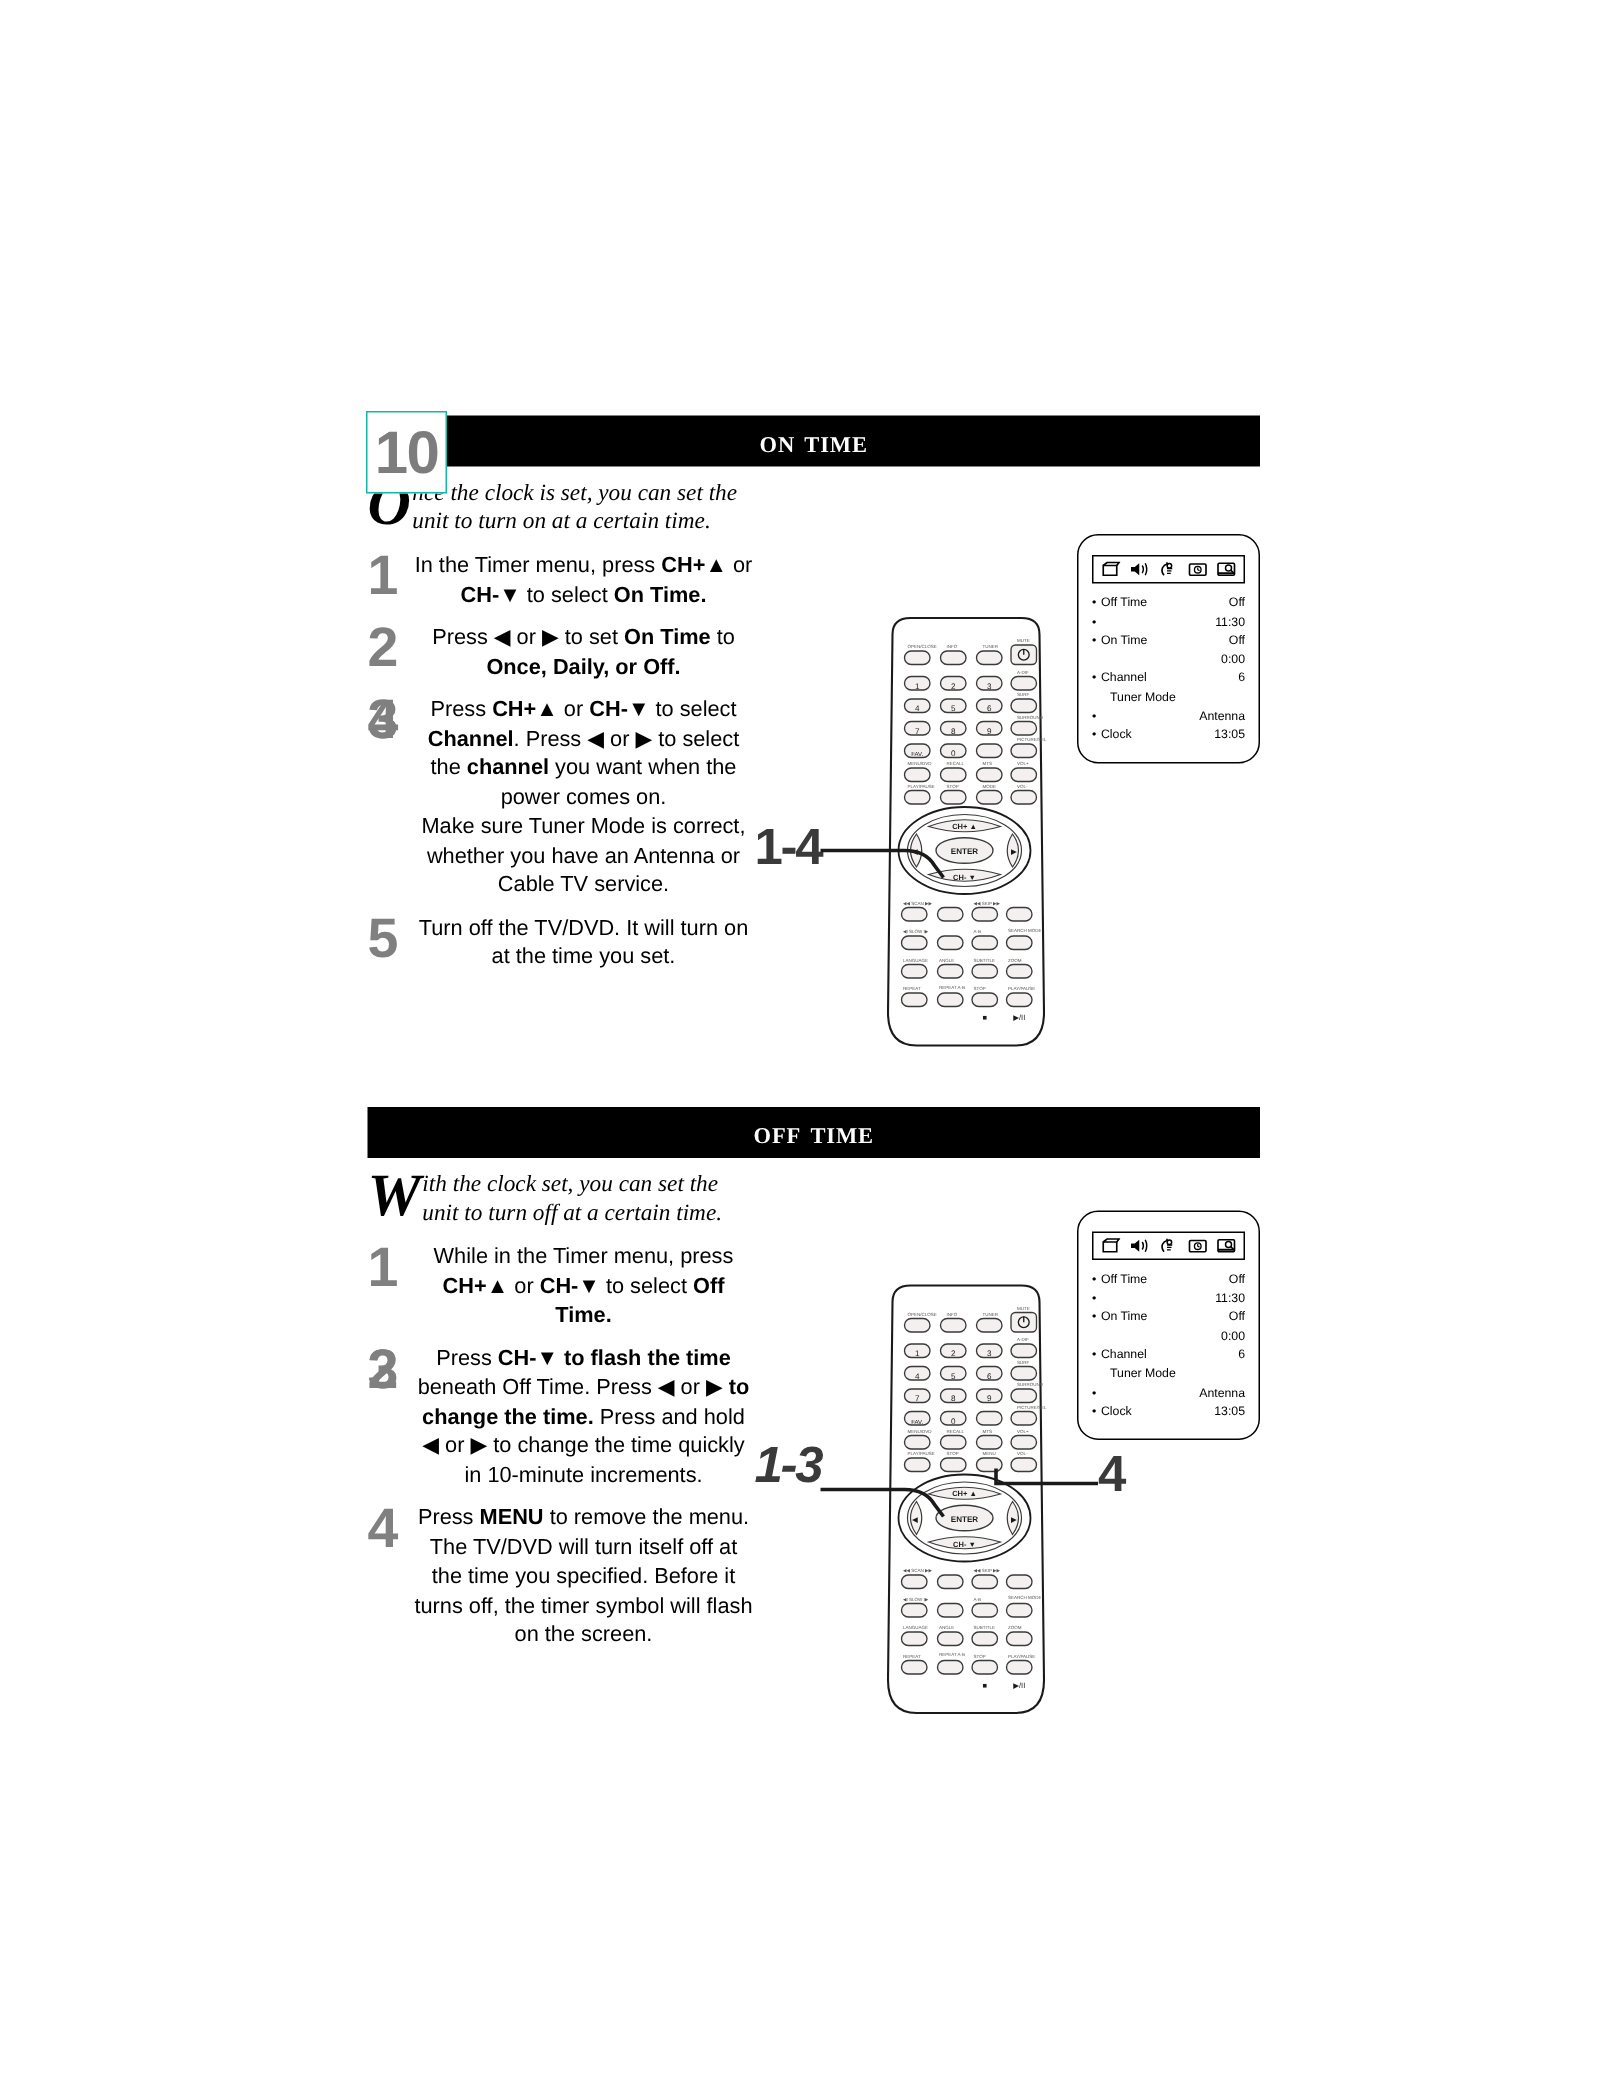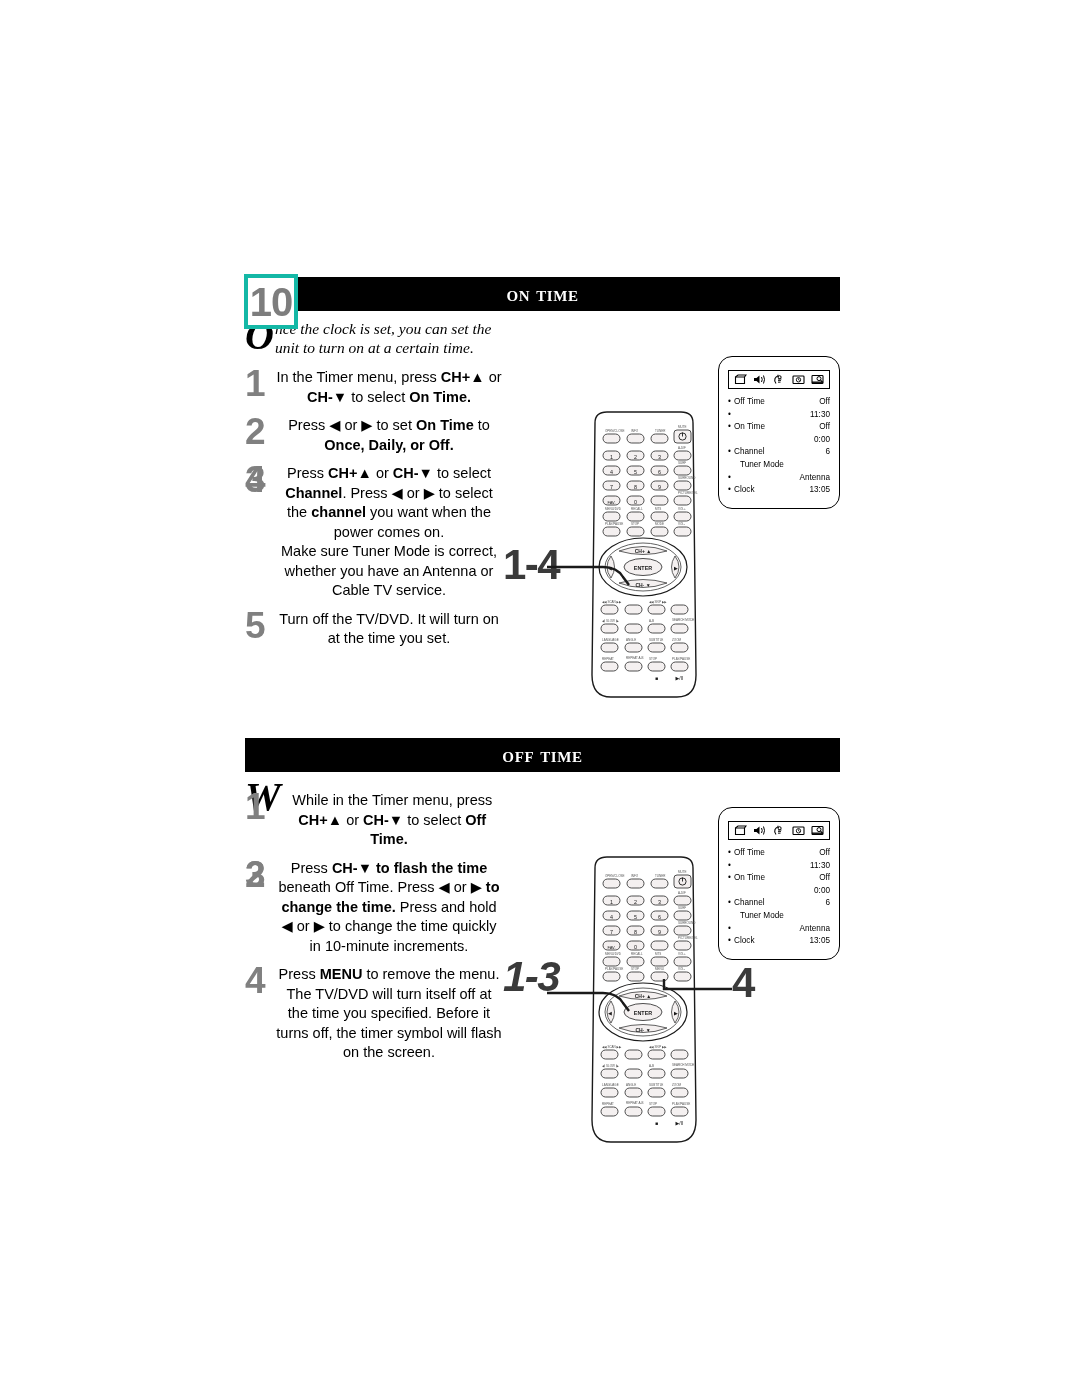--- a/index.html
+++ b/index.html
@@ -52,21 +52,21 @@
   }
   .header-title::first-letter { font-size: 22px; }
 
   .step-badge {
     position: absolute;
     left: -1px;
     top: -3px;
     width: 54px;
     height: 55px;
     background: #ffffff;
-    border: 4px solid #14b8a6;
+    border: 1px solid #14b8a6;
     box-sizing: border-box;
     display: flex;
     align-items: center;
     justify-content: center;
     z-index: 5;
   }
   .step-badge span {
     font-family: "Liberation Sans", sans-serif;
     font-weight: bold;
     font-size: 40px;
@@ -174,21 +174,21 @@
   
   .remote-wrap { position: absolute; }
   .remote-on  { left: 340px; top: 98px; }
   .remote-off { left: 340px; top: 82px; }
 
   
   .callout {
     position: absolute;
     font-family: "Liberation Sans", sans-serif;
     font-weight: bold;
-    font-size: 42px;
+    font-size: 34px;
     line-height: 42px;
     color: #3a3a3a;
     letter-spacing: -1.5px;
   }
   .callout-14 { left: 258px; top: 233px; }
   .callout-13 { left: 258px; top: 184px; font-style: italic; }
   .callout-4  { left: 487px; top: 190px; }
 
   .leader { position: absolute; }
 </style>
@@ -463,21 +463,21 @@
   <div class="section section-off">
 
     <div class="header-bar">
       <div class="header-title">Off Time</div>
     </div>
 
     <div class="section-body" style="height:380px;">
 
       <div class="text-col">
         <p class="intro">
-          <span class="dropcap">W</span>
+          <span class="dropcap">W</span><span>ith the clock set, you can set the unit to turn off at a certain time.</span>
         </p>
         <div class="steps">
             <div class="step">
               <div class="step-num">1</div>
               <div class="step-text">While in the Timer menu, press <b>CH+▲</b> or <b>CH-▼</b> to select <b>Off Time.</b></div>
             </div>
             <div class="step">
               <div class="step-num">2</div>
             </div>
             <div class="step">

